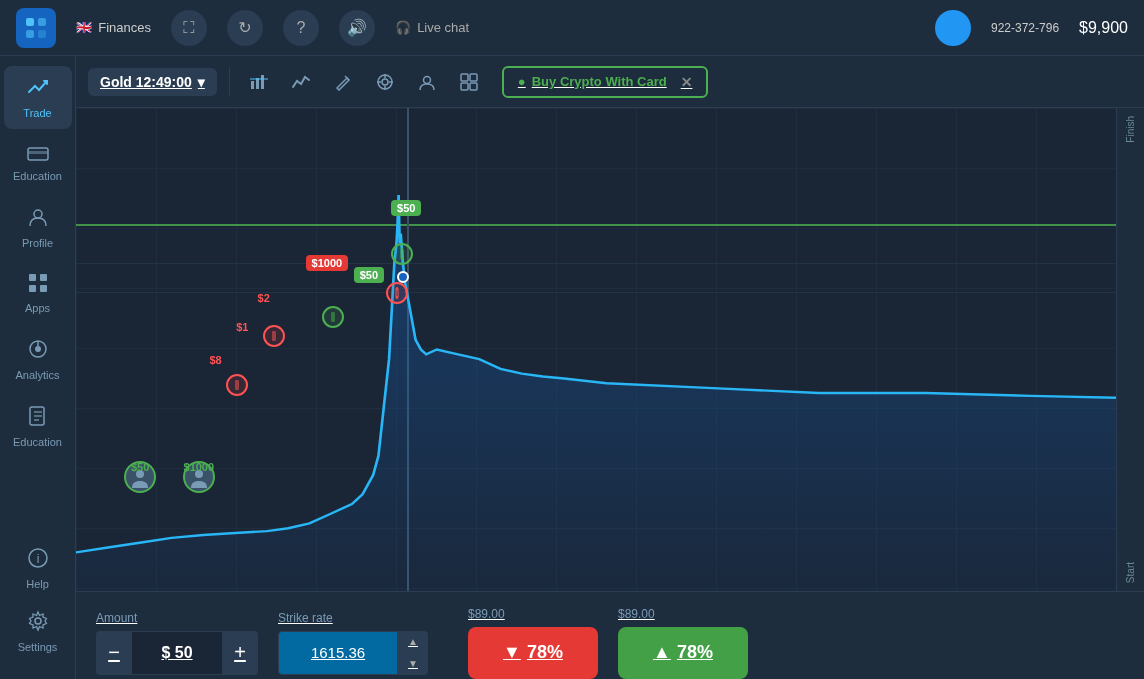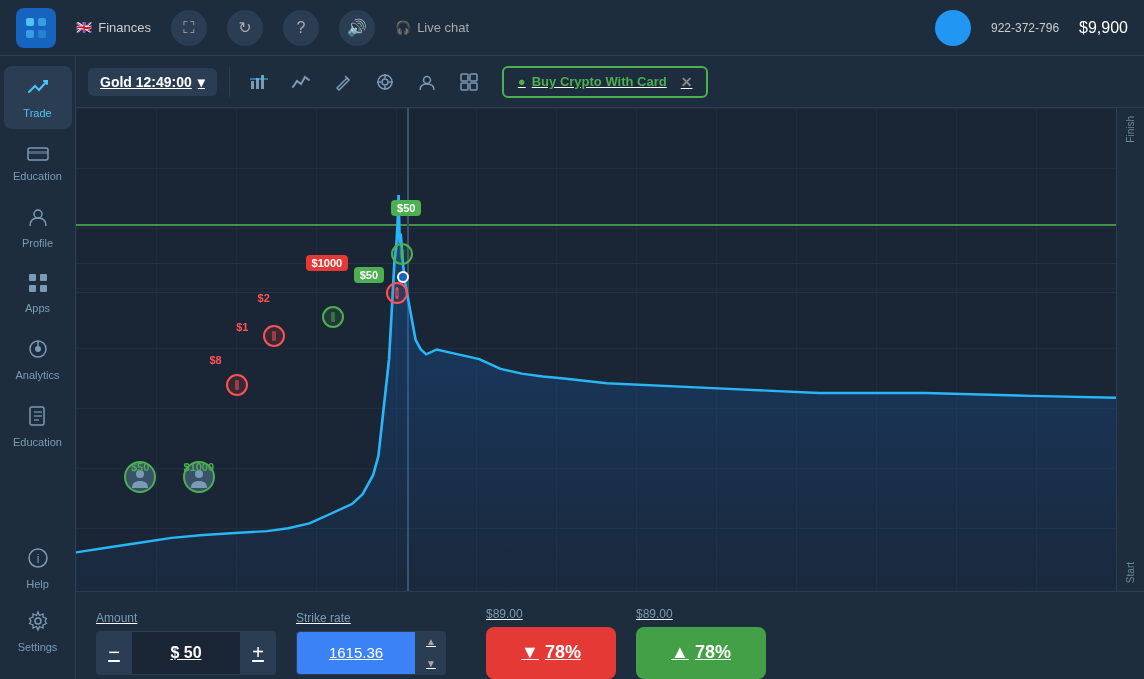--- a/index.html
+++ b/index.html
@@ -126,24 +126,24 @@
     
     .bottom-panel {
       height: 88px; background: #1e2d3d; border-top: 1px solid #2a3d52;
       display: flex; align-items: center; padding: 0 20px; gap: 20px;
     }
     .panel-section { display: flex; flex-direction: column; gap: 6px; }
     .panel-label { font-size: 12px; color: #7a9bb5; margin-top: 14px; }
     .amount-control { display: flex; align-items: center; gap: 0; }
     .amt-btn { width: 36px; height: 44px; background: #2a3d52; border: none; color: #fff; font-size: 20px; cursor: pointer; border-radius: 4px 0 0 4px; }
     .amt-btn.right { border-radius: 0 4px 4px 0; }
-    .amt-input { width: 108px; height: 44px; background: #1a2535; border: none; color: #fff; font-size: 16px; font-weight: bold; text-align: center; border-top: 1px solid #2a3d52; border-bottom: 1px solid #2a3d52; }
+    .amt-input { width: 90px; height: 44px; background: #1a2535; border: none; color: #fff; font-size: 16px; font-weight: bold; text-align: center; border-top: 1px solid #2a3d52; border-bottom: 1px solid #2a3d52; }
     .strike-section { display: flex; flex-direction: column; gap: 6px; }
     .strike-control { display: flex; align-items: center; gap: 0; }
-    .strike-input { width: 120px; height: 44px; background: #3b82f6; border: 1px solid #2a3d52; color: #fff; font-size: 15px; text-align: center; border-radius: 4px 0 0 4px; }
+    .strike-input { width: 120px; height: 44px; background: #0369a1; border: 1px solid #2a3d52; color: #fff; font-size: 15px; text-align: center; border-radius: 4px 0 0 4px; }
     .strike-arrows { display: flex; flex-direction: column; height: 44px; }
     .strike-arrow { width: 30px; height: 22px; background: #2a3d52; border: none; color: #aaa; cursor: pointer; font-size: 10px; display: flex; align-items: center; justify-content: center; }
     .strike-arrow:first-child { border-radius: 0 4px 0 0; }
     .strike-arrow:last-child { border-radius: 0 0 4px 0; }
 
     .trade-btn {
       width: 130px; height: 52px; border: none; border-radius: 8px;
       font-size: 18px; font-weight: bold; cursor: pointer;
       display: flex; align-items: center; justify-content: center; gap: 6px;
     }

